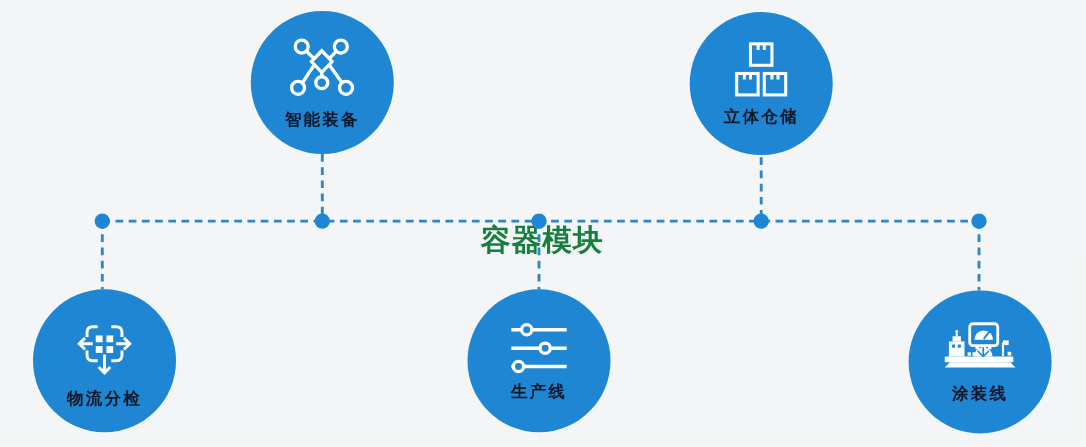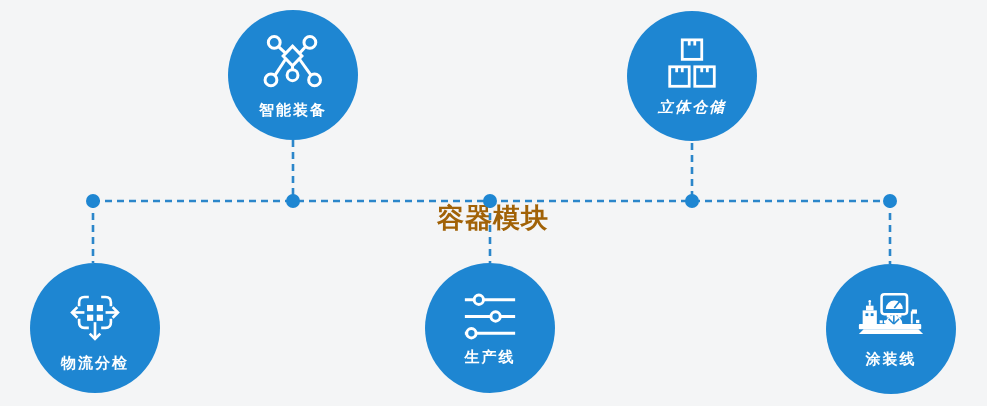--- a/index.html
+++ b/index.html
@@ -4,36 +4,36 @@
 <style>
   html,body{margin:0;padding:0;}
   body{font-family:"Liberation Sans","DejaVu Sans",sans-serif;}
   .stage{
     position:relative;width:987px;height:406px;overflow:hidden;
     background:#f4f5f6;
   }
   .watermark{
     position:absolute;left:437px;top:200px;z-index:1;
     font-size:27px;font-weight:bold;letter-spacing:1px;
-    color:#a16207;user-select:none;white-space:nowrap;
+    color:#15803d;user-select:none;white-space:nowrap;
   }
   .connectors{position:absolute;left:0;top:0;z-index:2;}
   .node{
     position:absolute;width:130px;height:130px;border-radius:50%;
     background:#1e86d2;z-index:3;
     display:flex;flex-direction:column;align-items:center;justify-content:center;
     cursor:pointer;
   }
   .node .icon{margin-bottom:9px;flex:0 0 auto;}
   .node .label{
-    color:#ffffff;font-size:15px;font-weight:bold;letter-spacing:2px;
+    color:#0f172a;font-size:15px;font-weight:bold;letter-spacing:2px;
     line-height:1;white-space:nowrap;
   }
   .n1{left:228px;top:10px;}
-  .n2{left:627px;top:11px;font-style:italic;}
+  .n2{left:627px;top:11px;}
   .n3{left:30px;top:263px;}
   .n4{left:425px;top:263px;}
   .n5{left:826px;top:264px;}
 </style>
 </head>
 <body>
 
 <div class="stage">
 
   <div class="watermark">容器模块</div>

